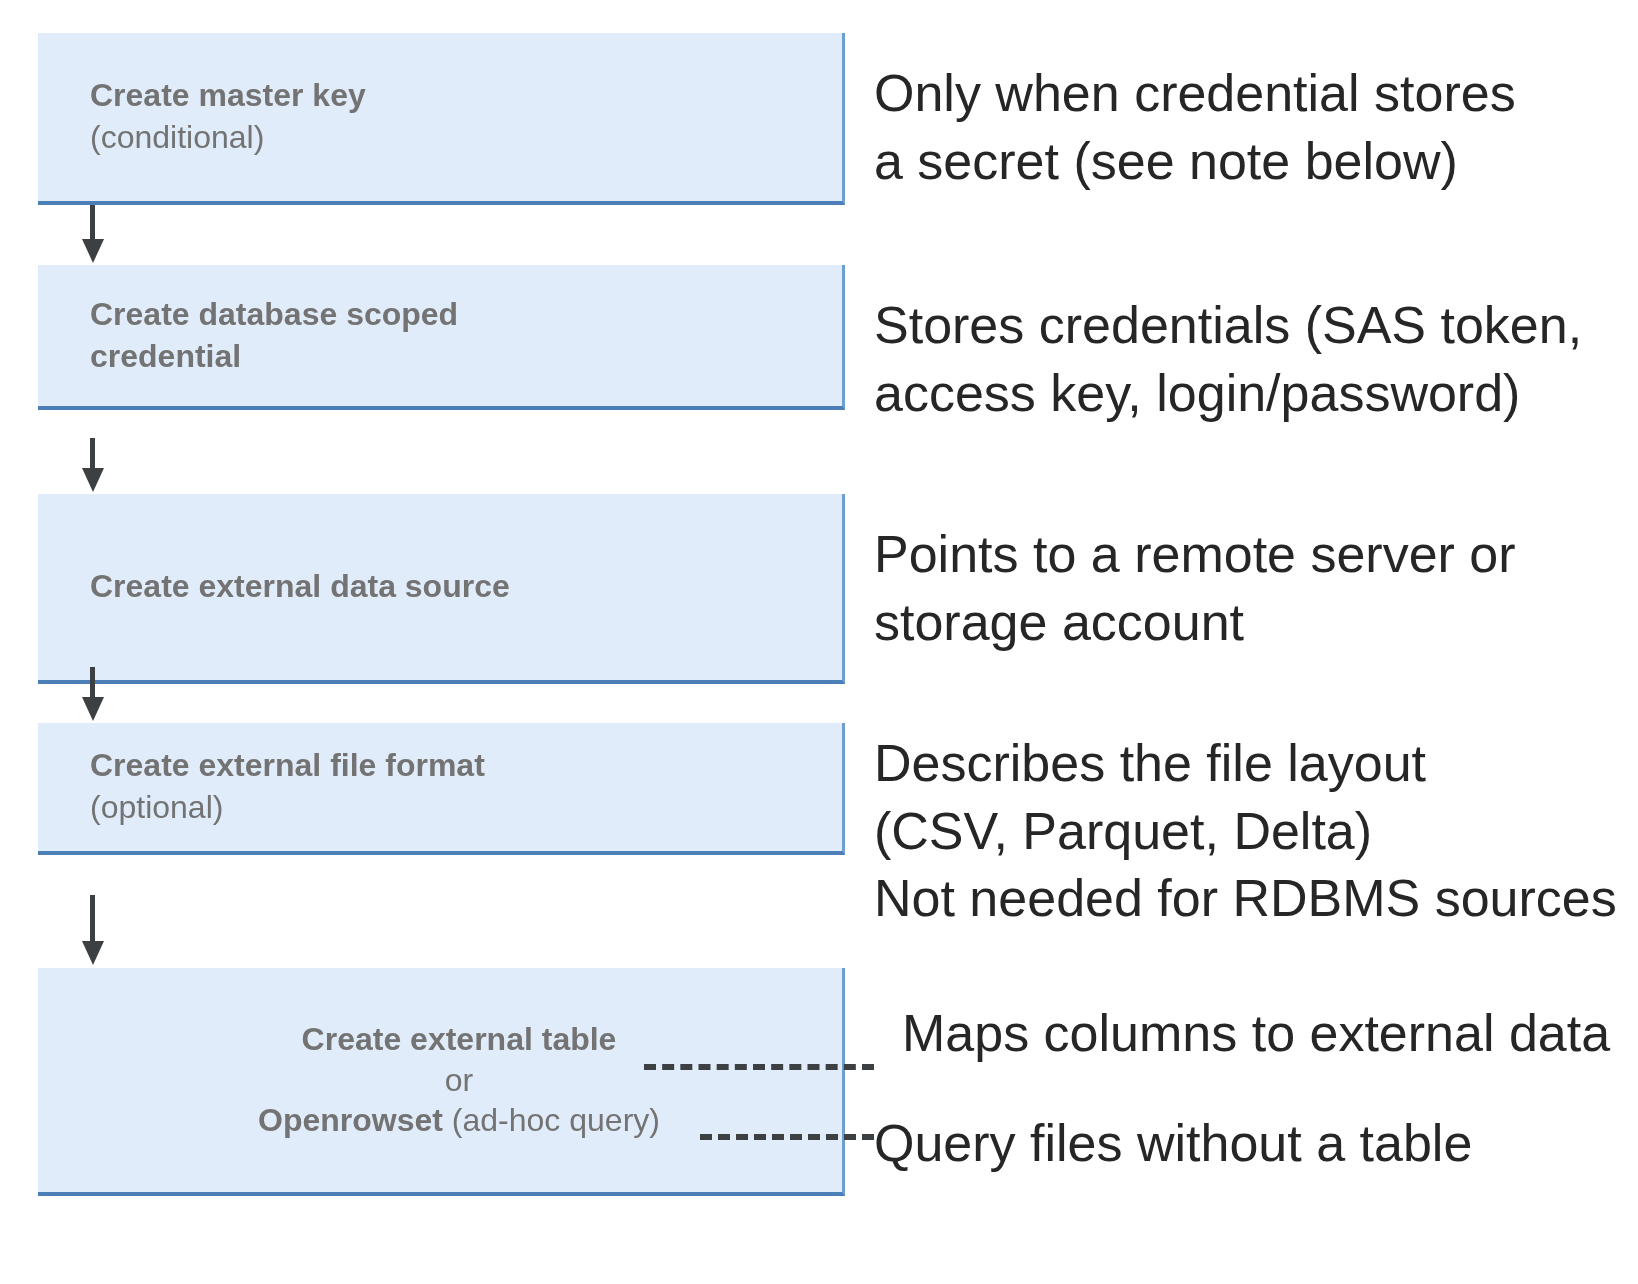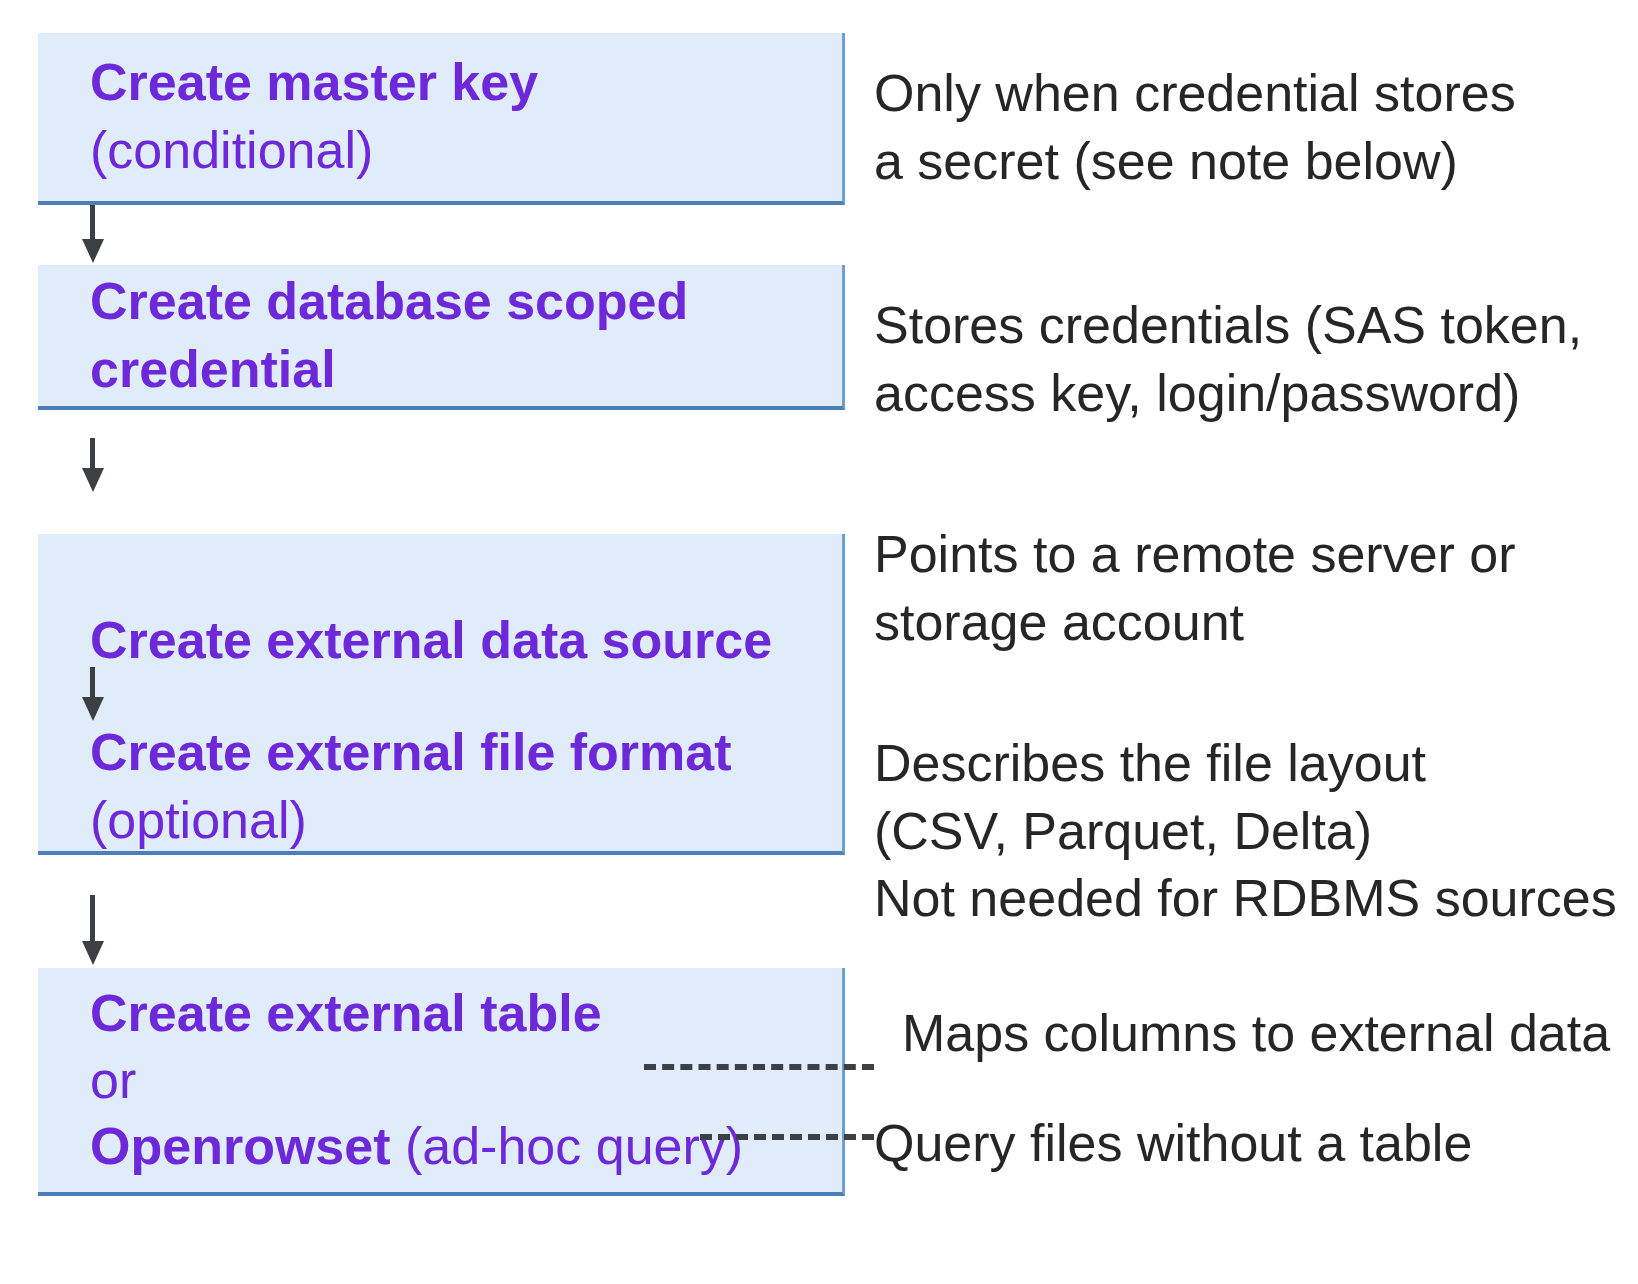--- a/index.html
+++ b/index.html
@@ -31,42 +31,42 @@
     border-bottom: 4px solid #4c7fb8;
     border-right: 3px solid #6e9fd1;
     display: flex;
     flex-direction: column;
     justify-content: center;
   }
   .box-text {
     padding-left: 52px;
     padding-right: 14px;
     line-height: 1.30;
-    font-size: 52px;
-    color: #6d28d9;
+    font-size: 32px;
+    color: #737373;
   }
   .box-line {
     display: block;
     white-space: nowrap;
   }
   .bold {
     font-weight: bold;
   }
   .normal {
     font-weight: normal;
   }
 
   
   #box-master-key      { top: 33px;   height: 172px; }
   #box-scoped-cred     { top: 265px;  height: 145px; }
-  #box-data-source     { top: 494px;  height: 218px; margin-top: 40px; }
+  #box-data-source     { top: 494px;  height: 190px; }
   #box-file-format     { top: 723px;  height: 132px; }
   #box-external-table  { top: 968px;  height: 228px; }
 
-  #box-external-table .box-text { line-height: 1.28; }
+  #box-external-table .box-text { line-height: 1.28; text-align: center; }
 
   
   .arrow {
     position: absolute;
     left: 82px;
     width: 22px;
   }
   .arrow .shaft {
     position: absolute;
     left: 8px;

